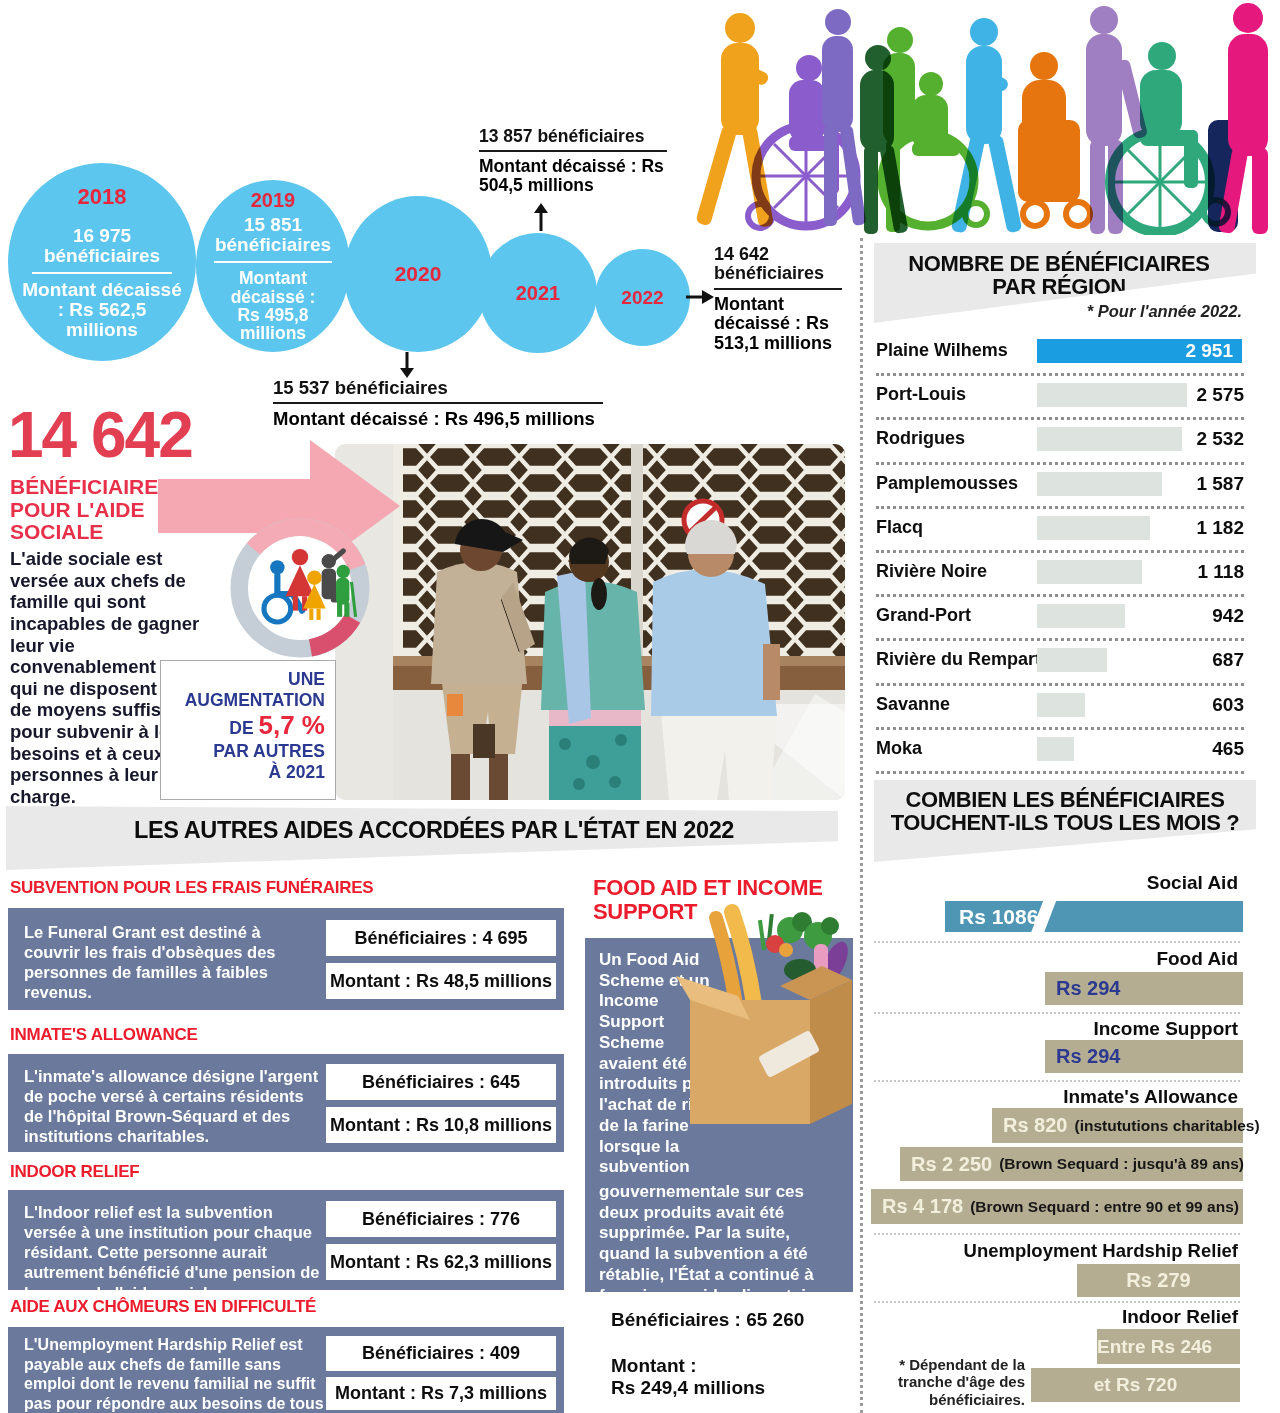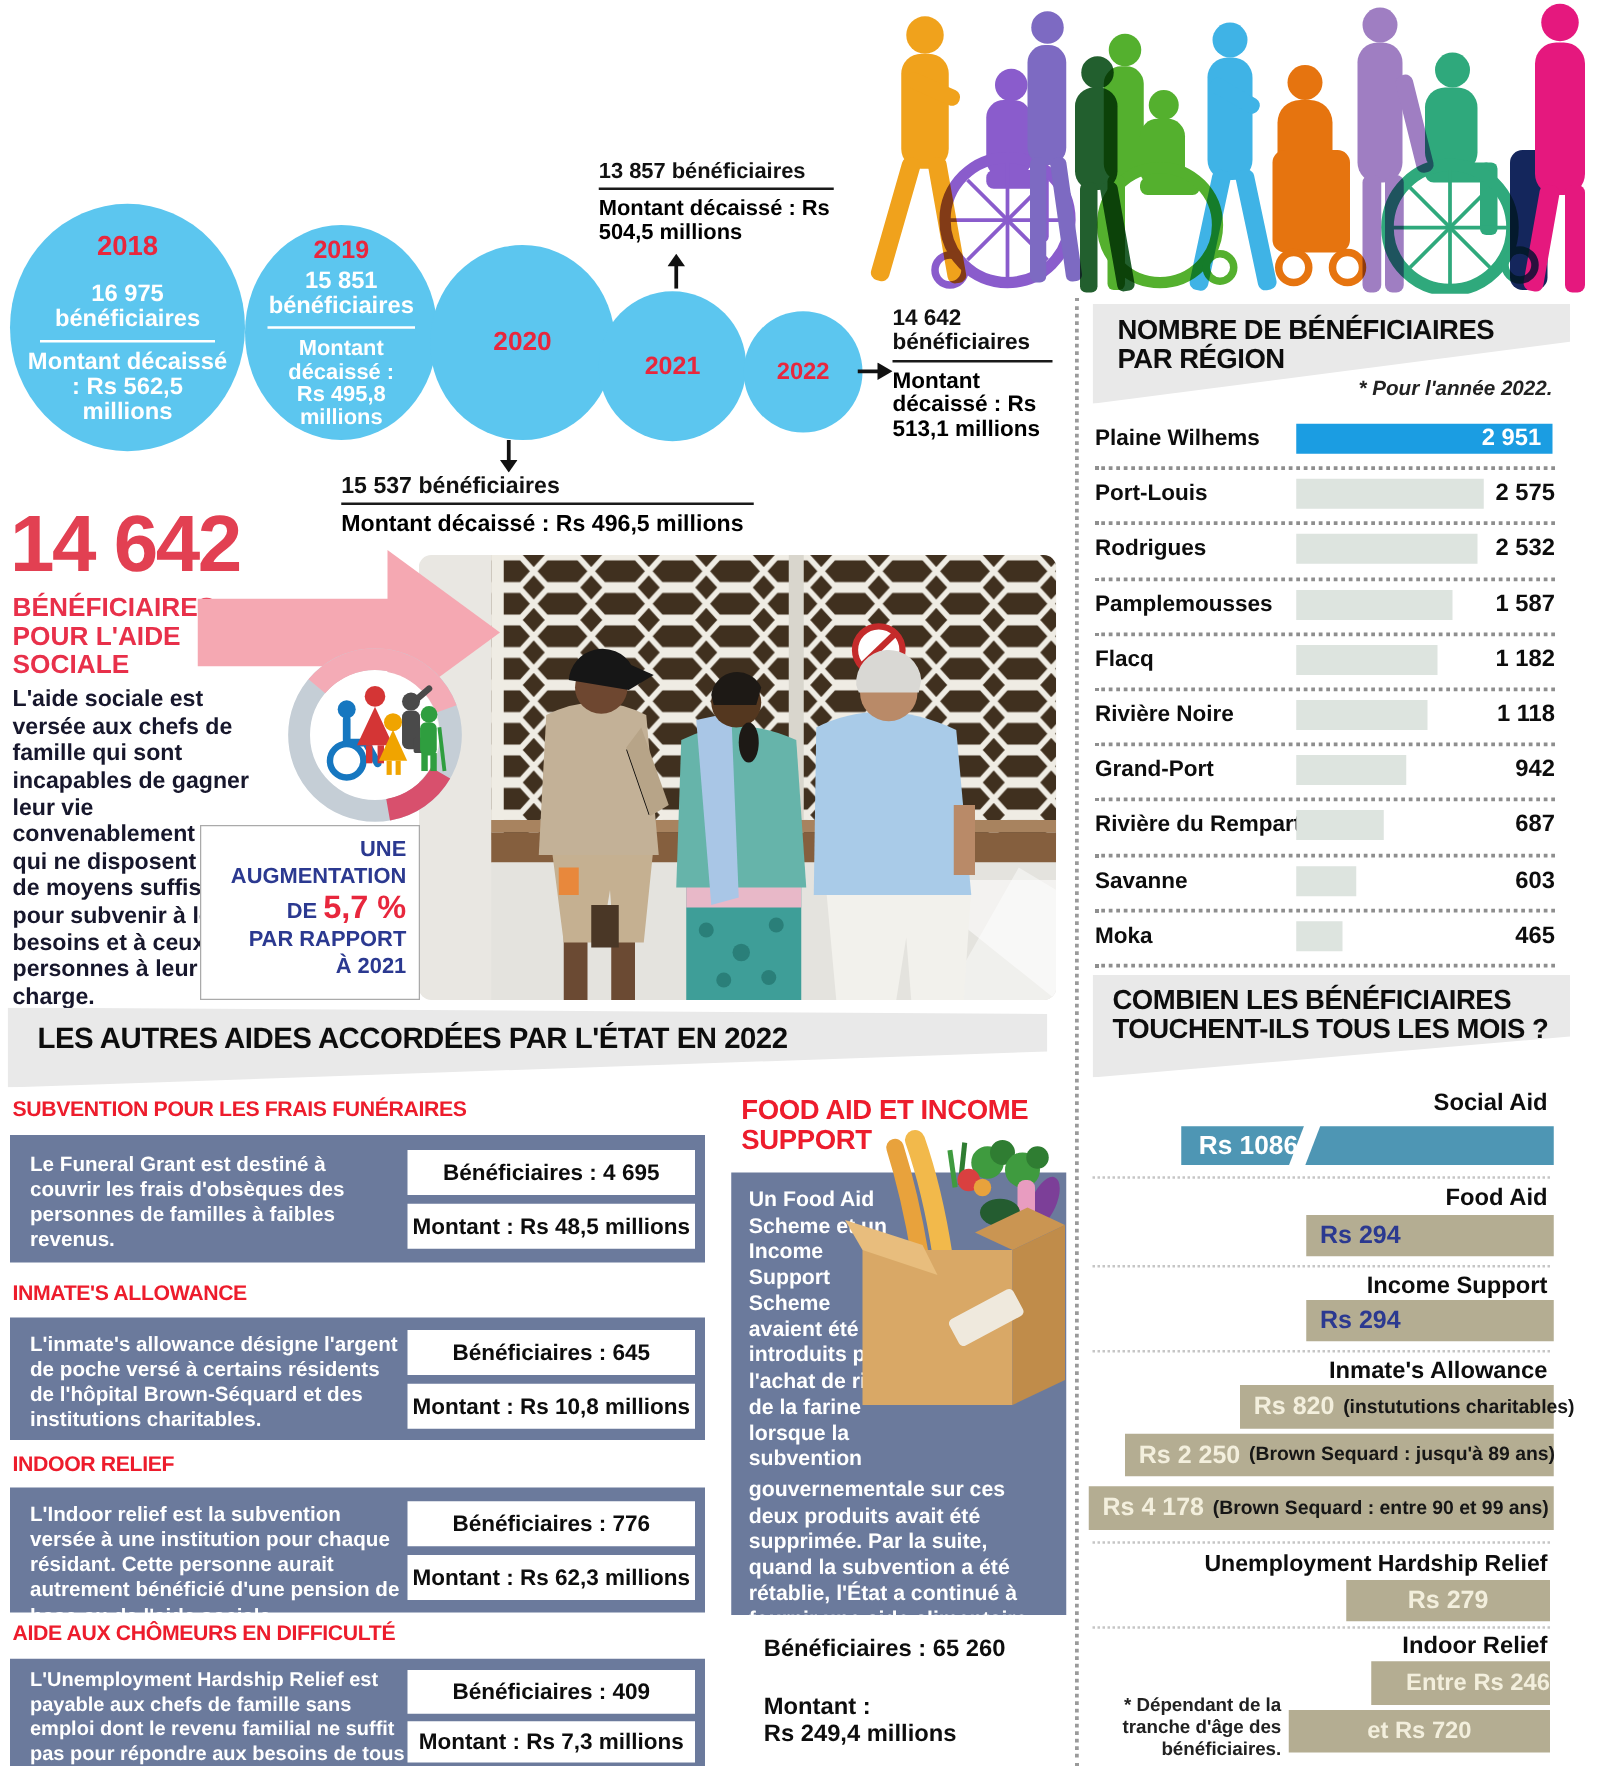--- a/index.html
+++ b/index.html
@@ -15,21 +15,21 @@
   .cmt{font-weight:900;line-height:1.05;}
   .lbl-ben{font-weight:900;color:#111;line-height:1.05;}
   .lbl-hr{border-top:2.5px solid #1a1a1a;margin:5px 0;}
   .lbl-amt{font-weight:900;color:#000000;line-height:1.08;}
   
   .bignum{font-size:64px;font-weight:900;color:#e24052;letter-spacing:-2px;}
   .bigttl{font-size:21px;font-weight:900;color:#e8304a;line-height:1.08;}
   .bigbody{font-size:18.5px;font-weight:900;color:#17172c;line-height:1.17;}
   
   .band{background:#e9e9e9;}
-  .bandtxt{font-weight:900;color:#0d0d0d;line-height:1.05;letter-spacing:-0.4px;}
+  .bandtxt{font-weight:900;color:#0d0d0d;line-height:1.05;letter-spacing:-0.4px;text-align:center;}
   .note-it{font-style:italic;font-weight:700;color:#222;}
   
   .rrow{position:relative;height:41.2px;}
   .rlab{position:absolute;left:0;top:8px;font-weight:900;font-size:18px;color:#0d0d0d;}
   .rbar{position:absolute;left:161px;top:7px;height:24px;background:#dde4df;}
   .rbar.blue{background:#1b9de2;display:flex;align-items:center;justify-content:flex-end;}
   .rval{position:absolute;right:0;top:8px;font-weight:900;font-size:19px;color:#0d0d0d;}
   .rval-in{color:#fff;font-weight:900;font-size:19px;padding-right:9px;}
   .dotsep{border-top:3px dotted #8e8e8e;height:0;}
   .dotsep-lt{border-top:2px dotted #c6c6c6;height:0;}
@@ -304,21 +304,21 @@
           <rect x="111" y="82" width="5" height="14" fill="#2f9e3f"></rect>
         <line x1="118" y1="62" x2="122" y2="96" stroke="#2f9e3f" stroke-width="3"></line>
       </g>
     </svg>
   </div>
 
   <div class="abs augbox" style="left:160px;top:660px;width:158px;height:124px">
     <div class="augtxt">UNE</div>
     <div class="augtxt">AUGMENTATION</div>
     <div class="augtxt"><span>DE </span><span class="augpct">5,7 %</span></div>
-    <div class="augtxt">PAR RAPPORT</div>
+    <div class="augtxt">PAR AUTRES</div>
     <div class="augtxt">À 2021</div>
   </div>
 
   <div class="abs band" style="left:6px;top:806px;width:832px;height:64px;clip-path:polygon(0 0,100% 8%,100% 55%,0 100%)">
     <div class="bandtxt" style="font-size:23.5px;margin:12px 0 0 24px">LES AUTRES AIDES ACCORDÉES PAR L'ÉTAT EN 2022</div>
   </div>
 
   <div class="abs redh" style="left:10px;top:878px">SUBVENTION POUR LES FRAIS FUNÉRAIRES</div>
   <div class="abs slate" style="left:8px;top:908px;width:556px;height:102px">
     <div class="sbody" style="position:absolute;left:16px;top:14px;width:290px">Le Funeral Grant est destiné à couvrir les frais d'obsèques des personnes de familles à faibles revenus.</div>
@@ -493,21 +493,21 @@
   </div>
   <div class="abs dotsep-lt" style="left:874px;top:1233px;width:366px"></div>
 
   <div class="abs mlab" style="left:872px;top:1240px;width:366px;font-size:18.5px">Unemployment Hardship Relief (minimum)</div>
   <div class="abs khaki" style="left:1077px;top:1264px;width:163px;height:33px;justify-content:center">
     <span class="khval" style="padding-left:0">Rs 279</span>
   </div>
   <div class="abs dotsep-lt" style="left:874px;top:1301px;width:366px"></div>
 
   <div class="abs mlab" style="left:874px;top:1306px;width:364px">Indoor Relief</div>
-  <div class="abs khaki" style="left:1097px;top:1329px;width:143px;height:35px;justify-content:flex-end">
+  <div class="abs khaki" style="left:1097px;top:1329px;width:143px;height:35px;justify-content:flex-start">
     <span class="khval" style="padding-left:0;font-size:19px">Entre Rs 246</span>
   </div>
   <div class="abs khaki" style="left:1031px;top:1368px;width:209px;height:34px;justify-content:center">
     <span class="khval" style="padding-left:0;font-size:19px">et Rs 720</span>
   </div>
   <div class="abs footnote" style="left:877px;top:1356px;width:148px">* Dépendant de la tranche d'âge des bénéficiaires.</div>
 
 </div>
 
 </body></html>

